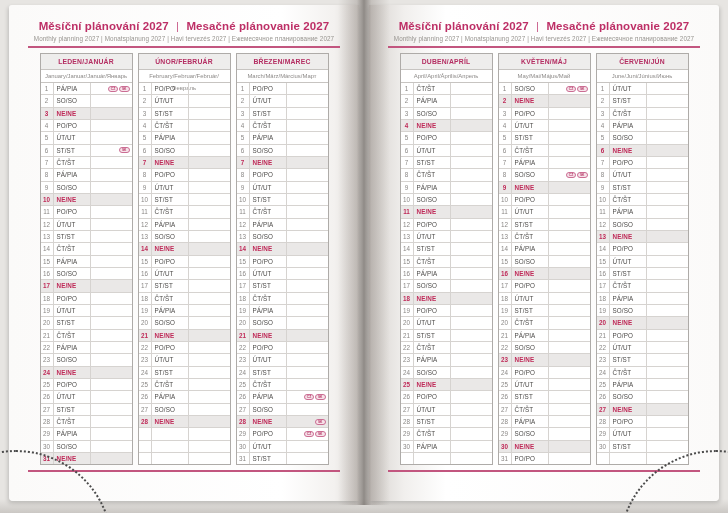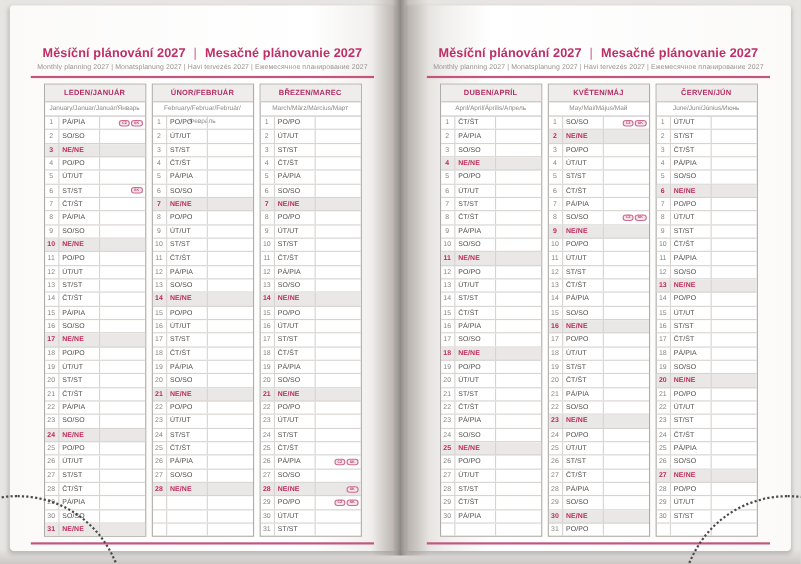--- a/index.html
+++ b/index.html
@@ -10,21 +10,21 @@
   .page{position:absolute;top:5px;width:350px;height:496px;background:#fff;z-index:1;}
   .page-left{left:9px;border-radius:3px 0 0 4px;
     background:linear-gradient(to right,#fbfaf9 0%,#ffffff 78%,#f3f1ef 93%,#ddd9d5 100%);
     box-shadow:-1px 2px 4px rgba(0,0,0,0.18);}
   .page-right{left:369px;border-radius:0 3px 4px 0;
     background:linear-gradient(to left,#fbfaf9 0%,#ffffff 78%,#f1efed 90%,#d6d2ce 100%);
     box-shadow:1px 2px 4px rgba(0,0,0,0.18);}
   .gutter{position:absolute;top:0;bottom:8px;left:338px;width:52px;z-index:5;pointer-events:none;
     background:linear-gradient(to right,rgba(110,100,94,0) 0%,rgba(110,100,94,0.28) 36%,rgba(62,55,50,0.52) 50%,rgba(110,100,94,0.28) 64%,rgba(110,100,94,0) 100%);}
   .page-header{text-align:center;padding-top:15px;}
-  .title{font-size:11.5px;font-weight:bold;color:#bd2f66;letter-spacing:0.1px;margin-top:23px;}
+  .title{font-size:11.5px;font-weight:bold;color:#bd2f66;letter-spacing:0.1px;}
   .title .sep{font-weight:normal;margin:0 4px;color:#c95f8b;}
   .page-subtitle{font-size:6.3px;color:#97948f;margin-top:3px;letter-spacing:0.1px;}
   .rule{height:2px;background:#c2567f;width:312px;margin:4px auto 0;}
   .rule-bottom{margin-top:5px;}
   .months{display:flex;justify-content:center;gap:5px;margin-top:5px;}
   .month{width:93px;border:1px solid #aeaba8;background:#fff;display:flex;flex-direction:column;height:412px;box-sizing:border-box;}
   .month-title{height:15px;line-height:15px;text-align:center;background:#eeedec;color:#b42e62;
     font-weight:bold;font-size:6.8px;border-bottom:1px solid #c7c4c1;letter-spacing:0.2px;}
   .month-sub{height:12px;line-height:12px;text-align:center;color:#8d8a88;font-size:5.9px;border-bottom:1px solid #c7c4c1;}
   .rows{flex:1;display:flex;flex-direction:column;}

